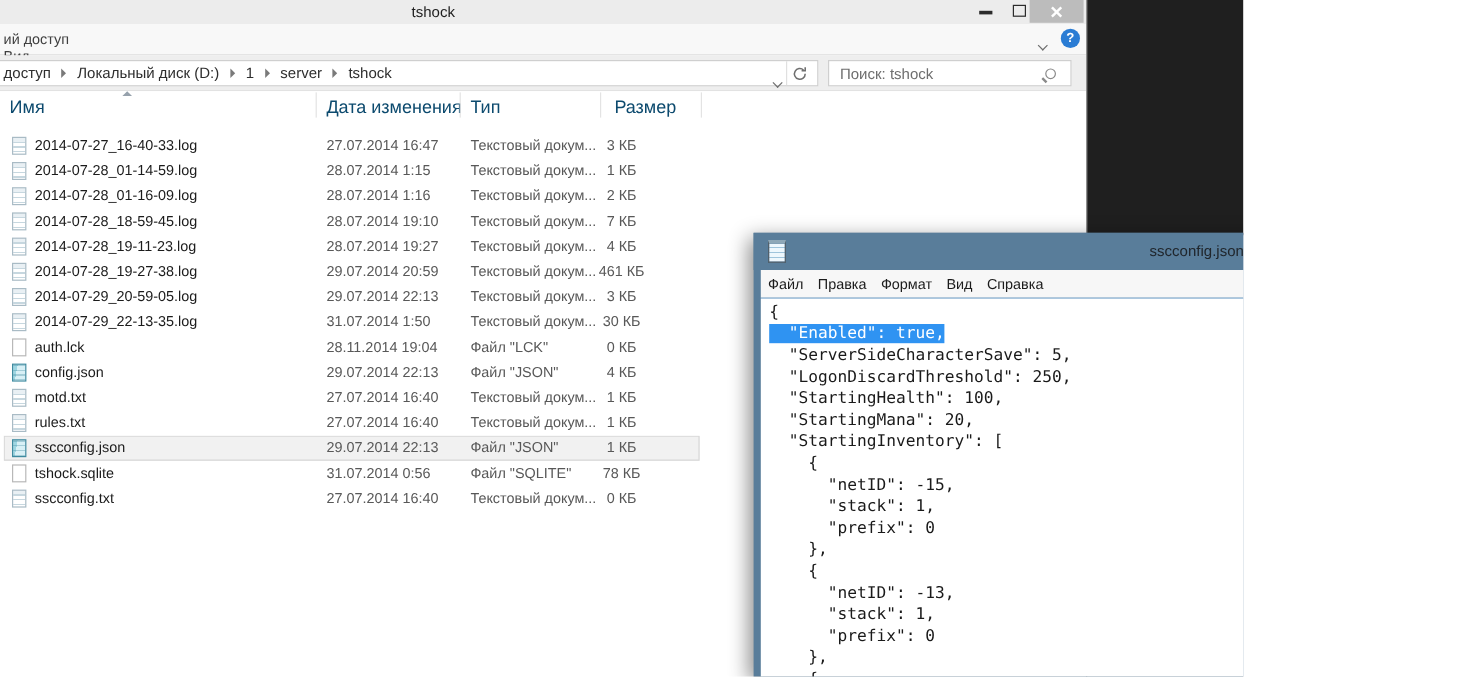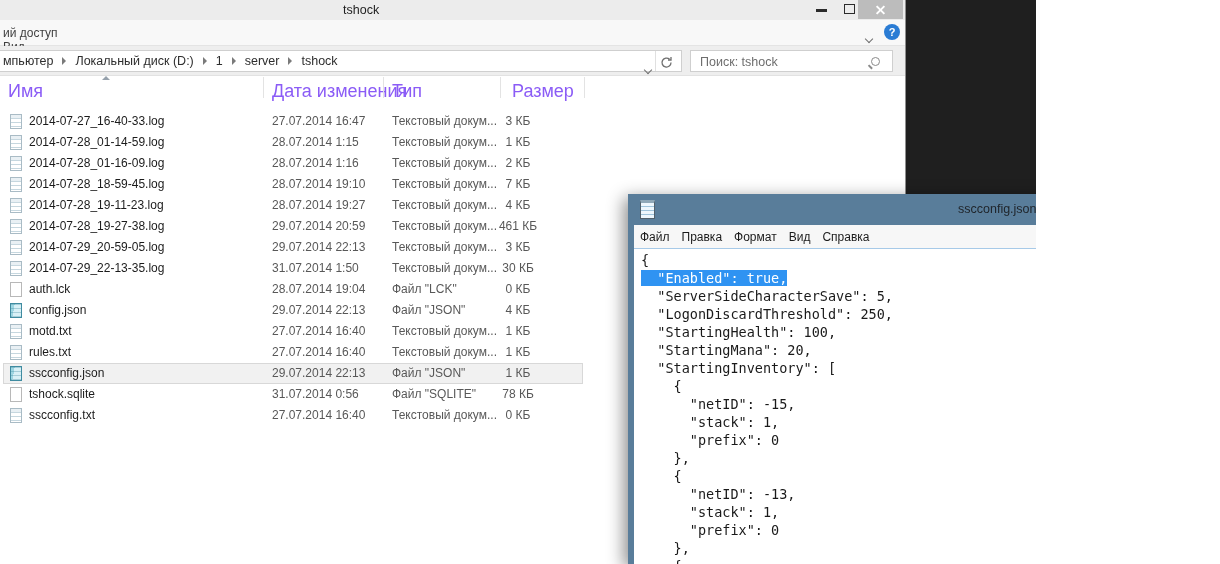--- a/index.html
+++ b/index.html
@@ -44,21 +44,21 @@
   .search-box{position:absolute;left:690px;top:4px;width:203px;height:22px;background:#fff;
               border:1px solid #cfcfcf;box-sizing:border-box;}
   .search-box input{position:absolute;left:0;top:0;width:180px;height:100%;border:0;outline:0;
               padding-left:9px;font-family:inherit;font-size:12.5px;color:#555;background:transparent;}
   .search-box input::placeholder{color:#6e6e6e;opacity:1;}
   .mag-icon{position:absolute;right:12px;top:6px;width:7px;height:7px;border:1.4px solid #8a8a8a;border-radius:50%;}
   .mag-icon::after{content:"";position:absolute;width:5px;height:1.5px;background:#8a8a8a;
               transform:rotate(45deg);left:-4px;bottom:-2px;}
 
   .ex-headers{position:absolute;left:0;top:76px;width:100%;height:24px;background:#fff;}
-  .col-h{position:absolute;top:5px;font-size:18px;color:#8b5cf6;}
+  .col-h{position:absolute;top:5px;font-size:15px;color:#0c4a6e;}
   .h-name{left:8px;} .h-date{left:272px;} .h-type{left:392px;} .h-size{left:512px;}
   .sort-arrow{position:absolute;left:102px;top:0;width:0;height:0;border-bottom:4px solid #96a1ac;
               border-left:4px solid transparent;border-right:4px solid transparent;}
   .col-sep{position:absolute;top:1px;width:1px;height:21px;background:#e3e3e3;}
   .sep1{left:263px;} .sep2{left:383px;} .sep3{left:500px;} .sep4{left:584px;}
 
   .ex-files{position:absolute;left:3px;top:111px;width:580px;}
   .file-row{position:relative;height:21px;font-size:12px;}
   .file-row.selected{background:#f1f1f1;box-shadow:inset 0 0 0 1px #d8d8d8;}
   .ficon{position:absolute;left:7px;top:3px;width:12px;height:15px;background:#fff;
@@ -122,21 +122,21 @@
         </div>
       <span class="ribbon-chevron"><span class="chev"></span></span>
       <span class="help-btn">?</span>
     </div>
 
     <div class="ex-addressrow">
       <div class="addr-box">
         <div class="crumbs">
 
             <span class="crumb">
-              <span class="crumb-label">мпьютер</span>
+              <span class="crumb-label">доступ</span>
               <span class="crumb-arrow"></span>
             </span>
 
             <span class="crumb">
               <span class="crumb-label">Локальный диск (D:)</span>
               <span class="crumb-arrow"></span>
             </span>
 
             <span class="crumb">
               <span class="crumb-label">1</span>
@@ -241,21 +241,21 @@
           <span class="ficon text"></span>
           <span class="fname">2014-07-29_22-13-35.log</span>
           <span class="fdate">31.07.2014 1:50</span>
           <span class="ftype">Текстовый докум...</span>
           <span class="fsize">30 КБ</span>
         </div>
 
         <div class="file-row">
           <span class="ficon blank"></span>
           <span class="fname">auth.lck</span>
-          <span class="fdate">28.07.2014 19:04</span>
+          <span class="fdate">28.11.2014 19:04</span>
           <span class="ftype">Файл "LCK"</span>
           <span class="fsize">0 КБ</span>
         </div>
 
         <div class="file-row">
           <span class="ficon json"></span>
           <span class="fname">config.json</span>
           <span class="fdate">29.07.2014 22:13</span>
           <span class="ftype">Файл "JSON"</span>
           <span class="fsize">4 КБ</span>

